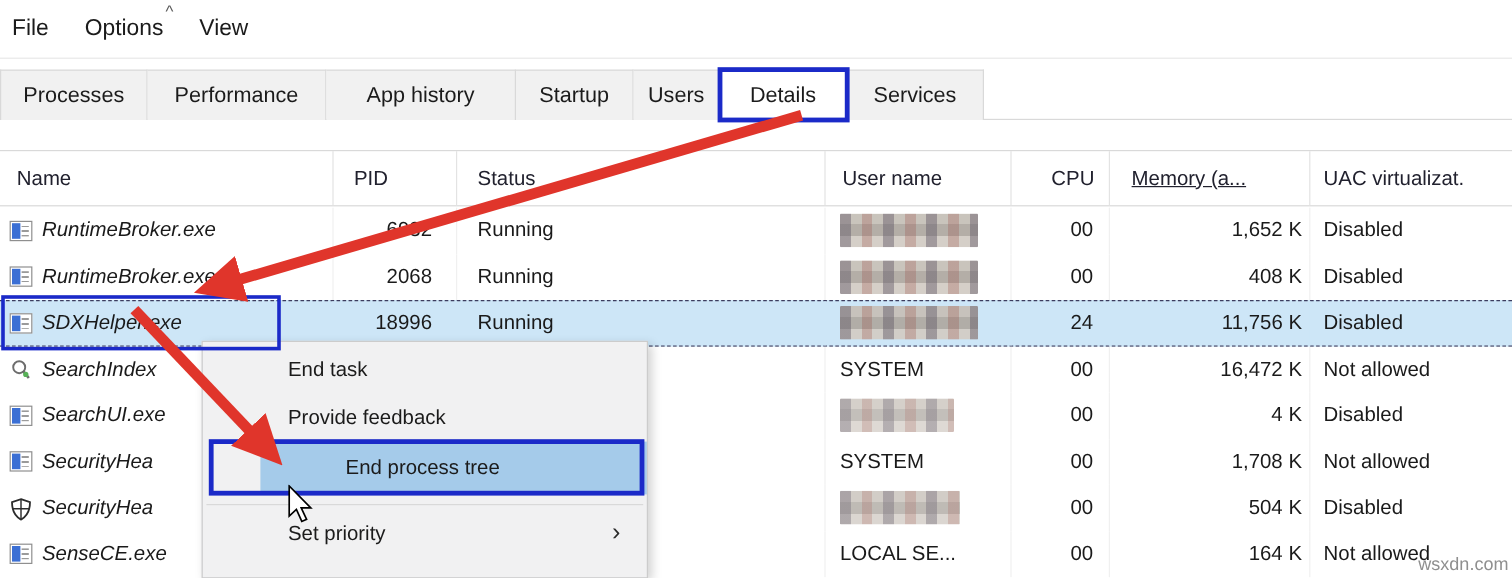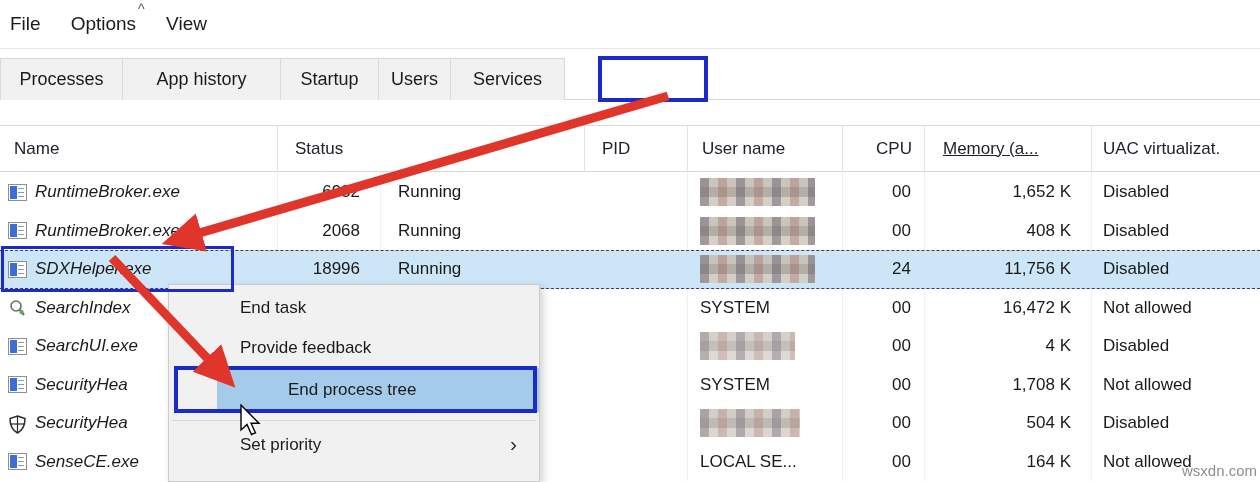--- a/index.html
+++ b/index.html
@@ -31,21 +31,21 @@
 
   .rows { position:absolute; left:0; top:173px; width:1260px; }
   .row { display:flex; width:1260px; height:38.5px; font-size:17px; background:#fff; }
   .row.selected { background:#cde6f7; border-top:1px dashed #3c3c5e; border-bottom:1px dashed #3c3c5e; }
   .cell { display:flex; align-items:center; height:100%; border-right:1px solid #f0f0f0; overflow:hidden; white-space:nowrap; }
   .c-name   { width:278px; padding-left:8px;font-style:italic;  }
   .c-pid    { width:103px; justify-content:flex-end; padding-right:20px; }
   .c-status { width:307px; padding-left:17px; }
   .c-user   { width:155px; padding-left:12px; }
   .c-cpu    { width:82px;  justify-content:flex-end; padding-right:13px; }
-  .c-mem    { width:167px; justify-content:flex-end; padding-right:20px; }
+  .c-mem    { width:167px; justify-content:flex-end; padding-right:6px; }
   .c-uac    { width:168px; padding-left:11px; border-right:none; }
   .h-name   { width:278px; padding-left:14px; }
   .h-pid    { width:103px; padding-left:17px; }
   .h-status { width:307px; padding-left:17px; }
   .h-user   { width:155px; padding-left:14px; }
   .h-cpu    { width:82px;  justify-content:flex-end; padding-right:12px; }
   .h-mem    { width:167px; padding-left:18px;text-decoration:underline; }
   .h-uac    { width:168px; padding-left:11px; border-right:none; }
 
   
@@ -89,30 +89,32 @@
 <div id="canvas">
 
   <div class="menubar">
     <span class="mitem">File</span>
     <span class="mitem">Options</span>
     <span class="mitem">View</span>
   </div>
 
   <div class="tabstrip">
     <div class="tab" style="width:123px">Processes</div>
+    <div class="tab" style="width:149px">Performance</div>
     <div class="tab" style="width:158px">App history</div>
     <div class="tab" style="width:98px">Startup</div>
     <div class="tab" style="width:72px">Users</div>
+    <div class="tab active" style="width:106px">Details</div>
     <div class="tab" style="width:114px">Services</div>
   </div>
 
   <div class="thead">
     <div class="th h-name">Name</div>
+    <div class="th h-pid">PID</div>
     <div class="th h-status">Status</div>
-    <div class="th h-pid">PID</div>
     <div class="th h-user">User name</div>
     <div class="th h-cpu">CPU</div>
     <div class="th h-mem">Memory (a...</div>
     <div class="th h-uac">UAC virtualizat.</div>
   </div>
   <div class="sortcaret">^</div>
 
   <div class="rows">
 
     <div class="row">

